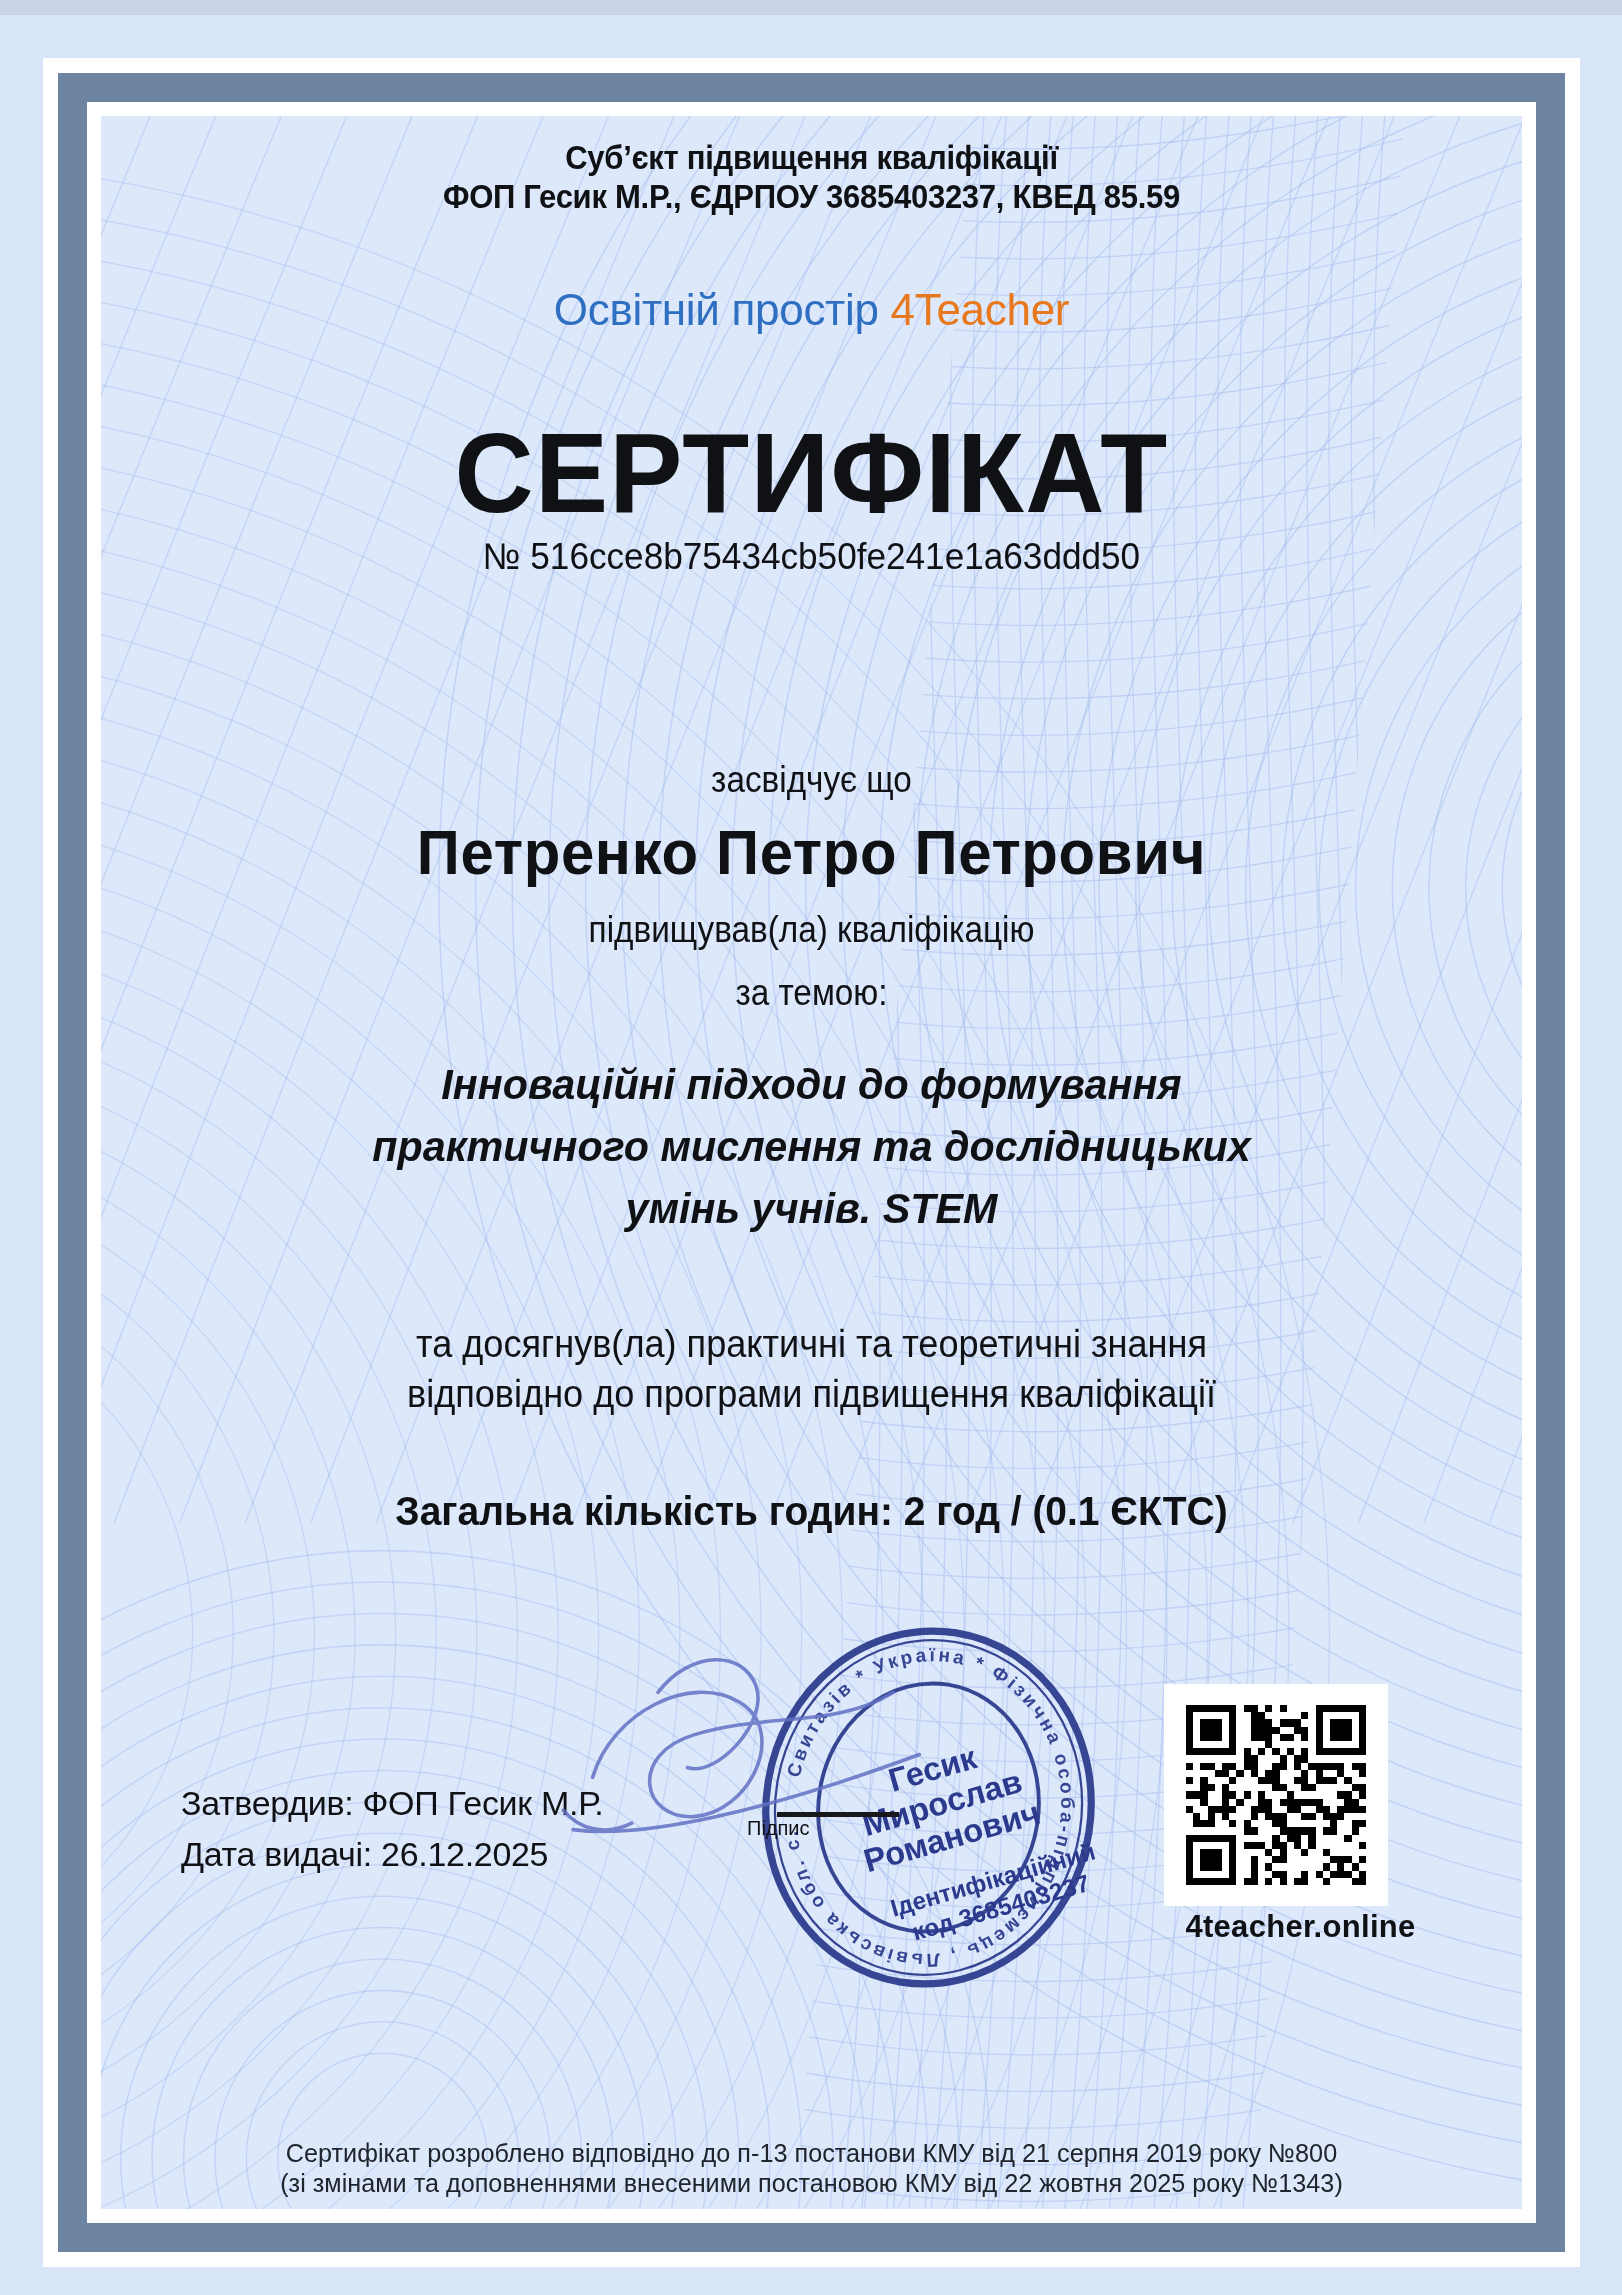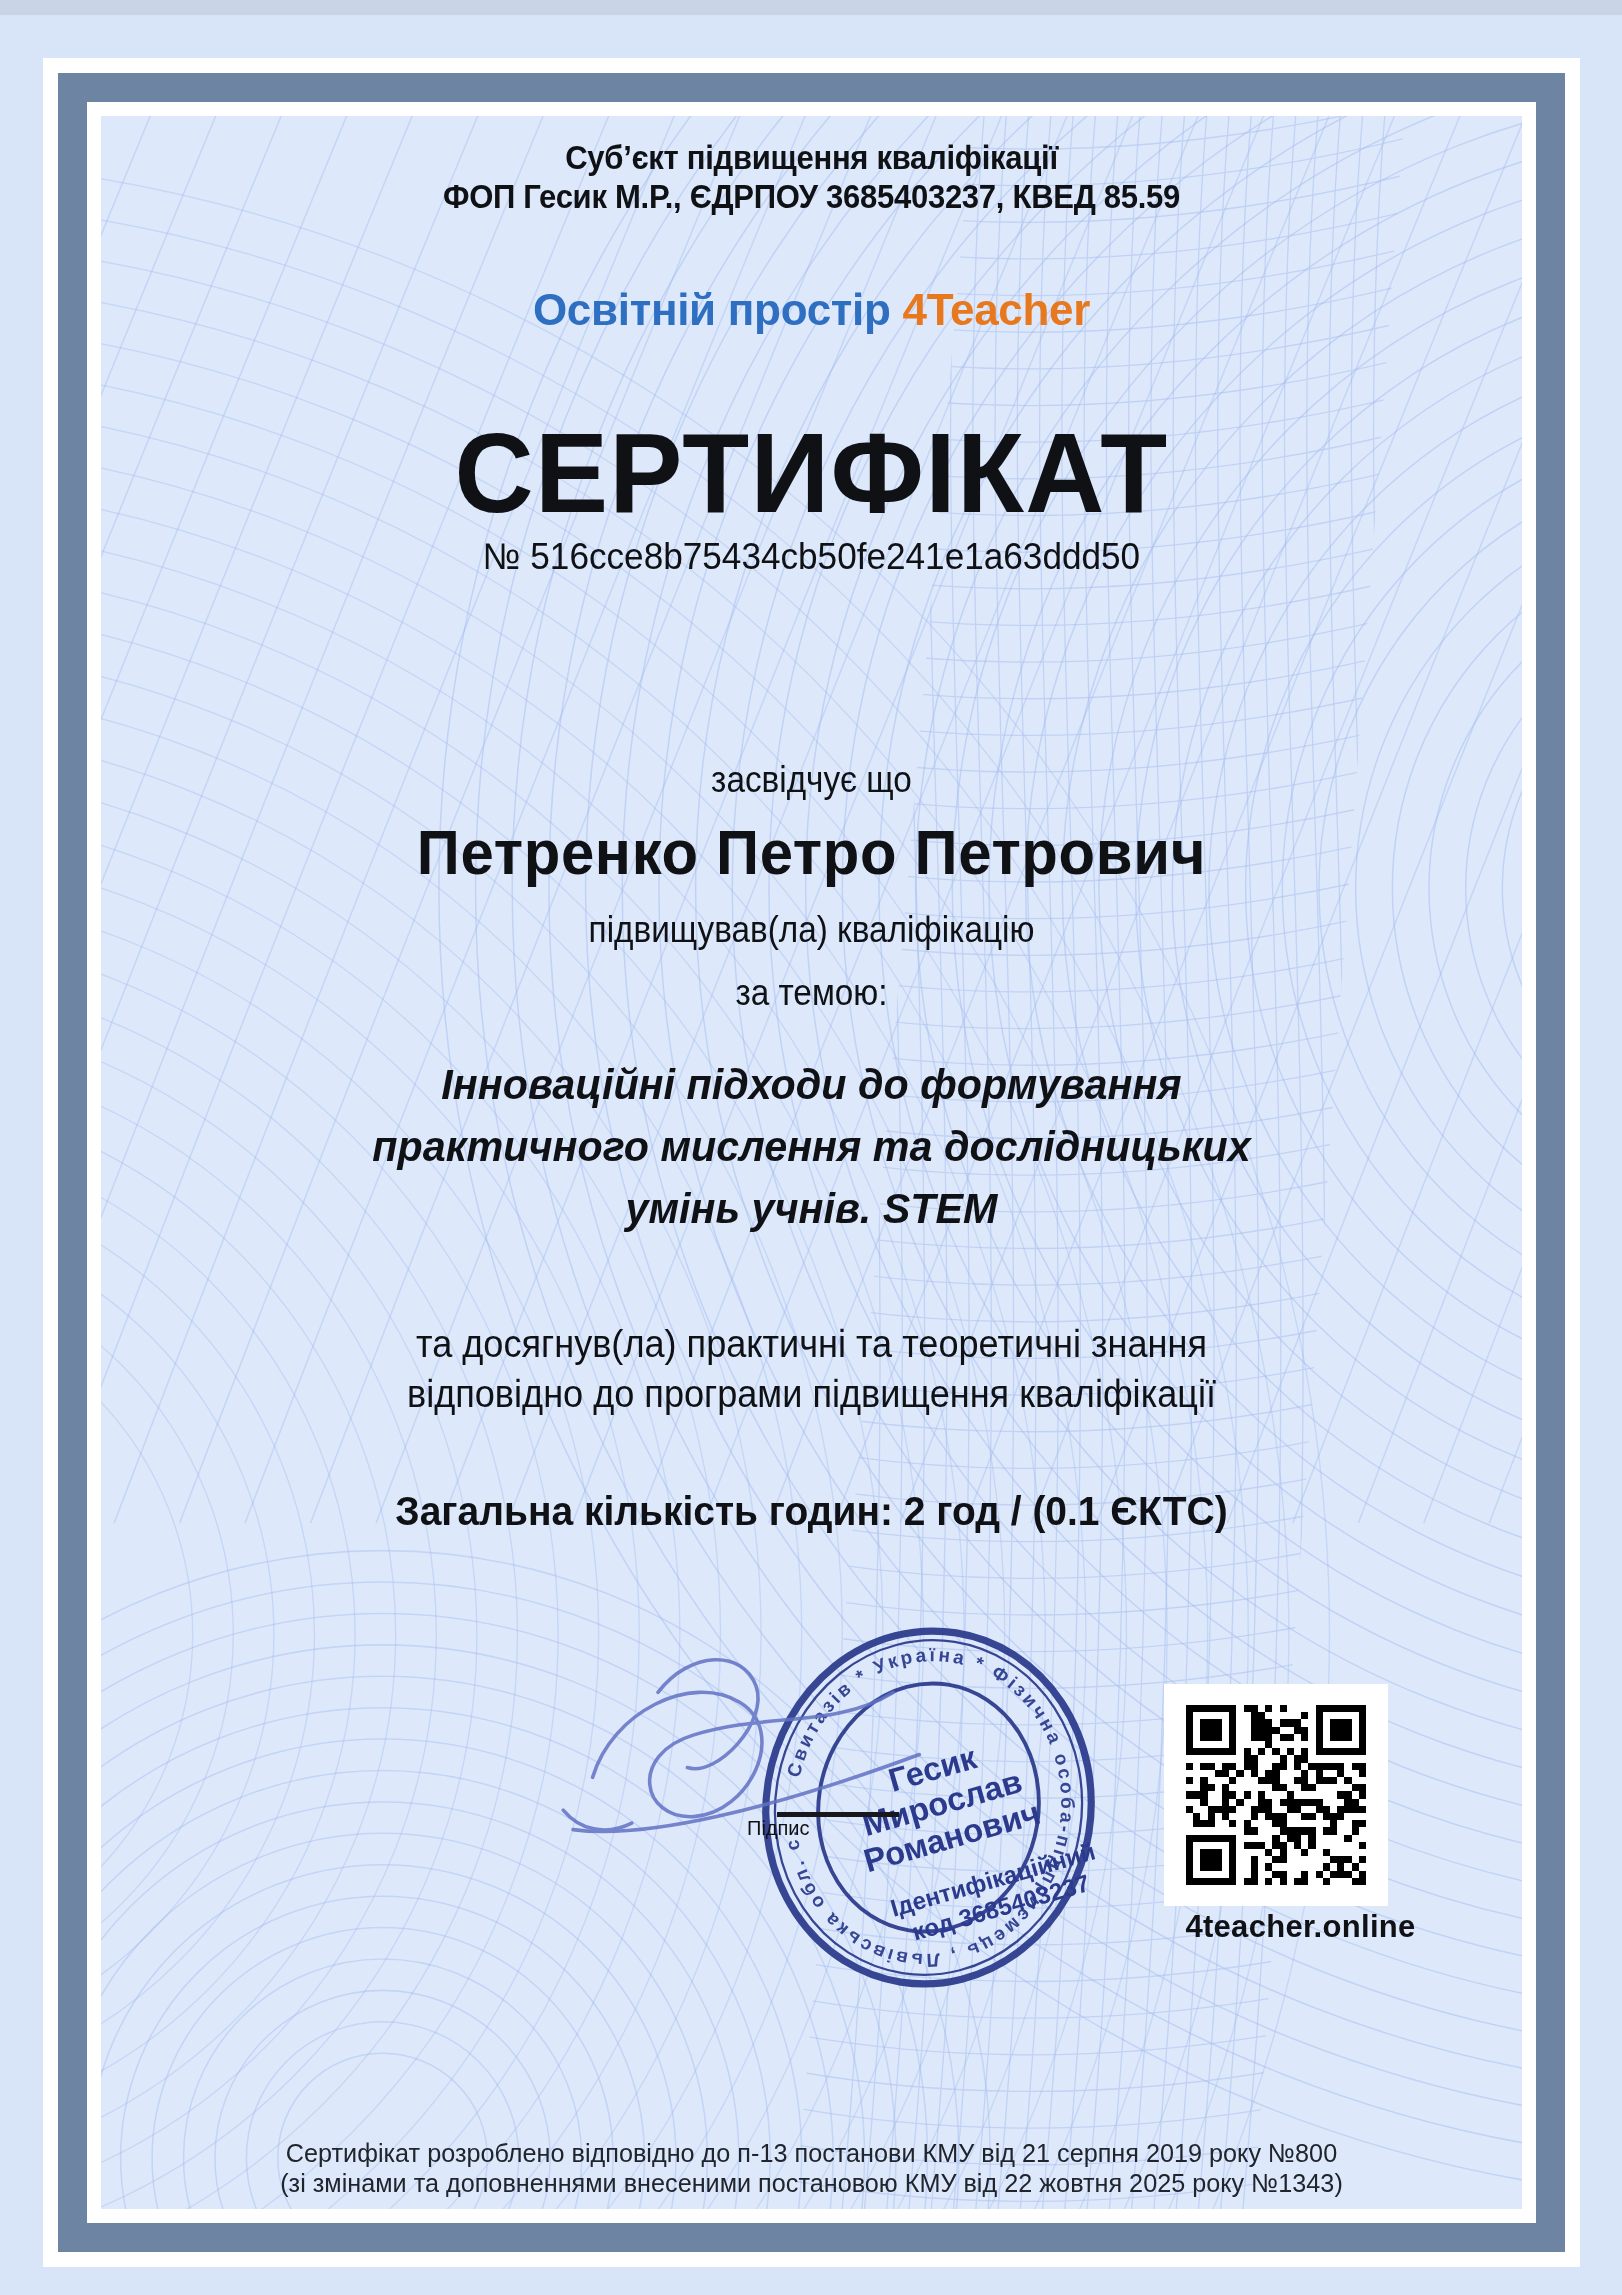--- a/index.html
+++ b/index.html
@@ -7,21 +7,21 @@
         font-family:"Liberation Sans","DejaVu Sans",sans-serif;color:var(--text,#0f1115);overflow:hidden;margin-top:15px;}
   .band{position:absolute;}
   .band.white-outer{inset:43px;background:#ffffff;}
   .band.slate{inset:58px;background:var(--border-slate,#6d84a2);}
   .band.white-inner{inset:87px;background:#ffffff;}
   .content{position:absolute;inset:101px;background:var(--content-bg,#dde9fb);overflow:hidden;}
   .guilloche{position:absolute;inset:0;width:100%;height:100%;}
   .abs{position:absolute;left:0;right:0;text-align:center;}
   .header-subject{top:22px;font-size:33px;font-weight:bold;line-height:39px;letter-spacing:-0.3px;
                   transform:scaleX(.94);}
-  .brand{top:169px;font-size:44px;font-weight:700;letter-spacing:-0.3px;text-align:center;}
+  .brand{top:169px;font-size:44px;font-weight:400;letter-spacing:-0.3px;text-align:center;}
   .brand .prefix{color:var(--brand-blue,#2e6fc1);}
   .brand .suffix{color:var(--brand-orange,#e8781d);}
   .cert-title{top:293px;font-size:113px;font-weight:800;letter-spacing:1.3px;line-height:1.15;
               transform:scaleX(.97);}
   .cert-number{top:420px;font-size:37px;letter-spacing:0;transform:scaleX(.95);}
   .intro{top:643px;font-size:37px;transform:scaleX(.9);}
   .holder{top:700px;font-size:63px;font-weight:bold;letter-spacing:0.7px;transform:scaleX(.95);}
   .action{top:793px;font-size:37px;transform:scaleX(.9);}
   .topic-label{top:856px;font-size:37px;transform:scaleX(.9);}
   .topic{top:937px;font-size:43px;font-weight:bold;font-style:italic;line-height:62px;transform:scaleX(.96);}
@@ -287,20 +287,24 @@
       <div>умінь учнів. STEM</div>
     </div>
 
     <div class="abs achieve">
       <div>та досягнув(ла) практичні та теоретичні знання</div>
       <div>відповідно до програми підвищення кваліфікації</div>
     </div>
 
     <div class="abs hours">Загальна кількість годин: 2 год / (0.1 ЄКТС)</div>
 
+    <div class="approve-block">
+      <div>Затвердив: ФОП Гесик М.Р.</div>
+      <div>Дата видачі: 26.12.2025</div>
+    </div>
 
     <svg class="stamp-svg" viewBox="0 0 640 640">
       <g transform="rotate(9 320 320)" opacity="0.93">
         <ellipse cx="320" cy="320" rx="248" ry="270" fill="none" stroke="#2b3a8c" stroke-width="11"></ellipse>
         <ellipse cx="320" cy="320" rx="234" ry="256" fill="none" stroke="#2b3a8c" stroke-width="3.5"></ellipse>
         <ellipse cx="320" cy="320" rx="168" ry="190" fill="none" stroke="#2b3a8c" stroke-width="6"></ellipse>
         <path id="ringPath" fill="none" d="M 118 320 A 202 224 0 1 1 522 320 A 202 224 0 1 1 118 320"></path>
         <text class="stamp-text" font-size="29" font-weight="bold" letter-spacing="4.5">
           <textPath href="#ringPath" startOffset="1%">Свитазів  *  Україна  *  Фізична особа-підприємець , Львівська обл. с. </textPath>
         </text>

